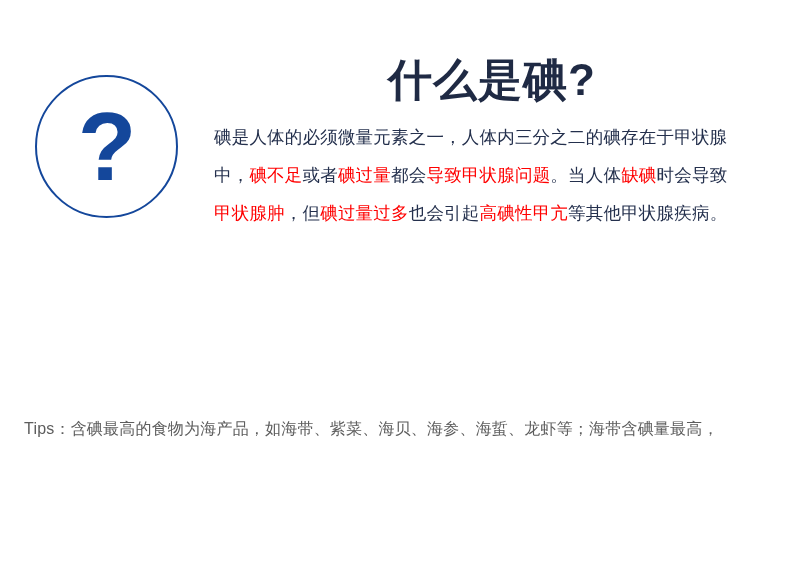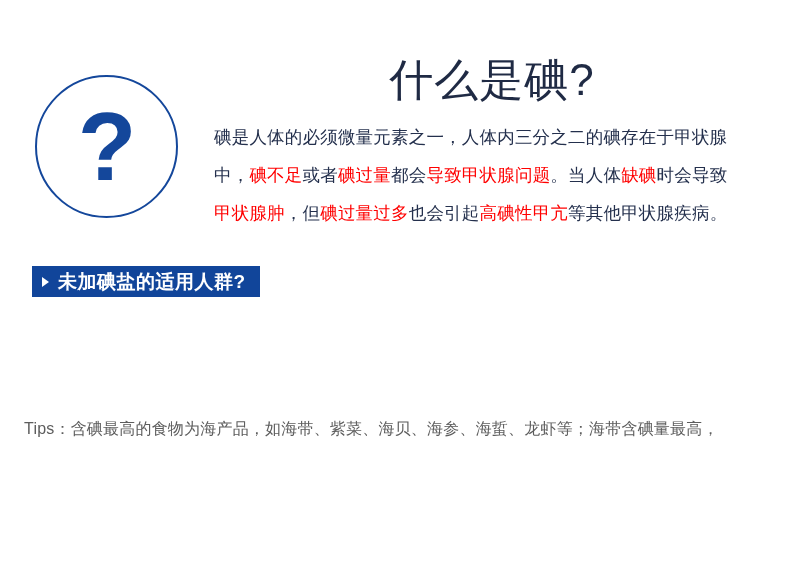--- a/index.html
+++ b/index.html
@@ -48,21 +48,21 @@
   }
 
   
   .main-heading {
     position: absolute;
     left: 207px;
     top: 56px;
     width: 570px;
     text-align: center;
     font-size: 44px;
-    font-weight: normal;
+    font-weight: bold;
     color: #1f2a44;
     letter-spacing: 1px;
     line-height: 1.1;
     white-space: nowrap;
   }
 
   
   .intro-block {
     position: absolute;
     left: 206px;
@@ -150,23 +150,19 @@
   </div>
 
   <div class="main-heading">什么是碘?</div>
 
   <div class="intro-block">
     <div class="intro-line"><span>碘是人体的必须微量元素之一，人体内三分之二的碘存在于甲状腺</span></div>
     <div class="intro-line"><span>中，</span><span class="hl-red">碘不足</span><span>或者</span><span class="hl-red">碘过量</span><span>都会</span><span class="hl-red">导致甲状腺问题</span><span>。当人体</span><span class="hl-red">缺碘</span><span>时会导致</span></div>
     <div class="intro-line"><span class="hl-red">甲状腺肿</span><span>，但</span><span class="hl-red">碘过量过多</span><span>也会引起</span><span class="hl-red">高碘性甲亢</span><span>等其他甲状腺疾病。</span></div>
   </div>
 
-  <div class="section-banner">
-    <span class="banner-arrow"></span>
-    <span class="banner-text">未加碘盐的适用人群?</span>
-  </div>
 
 
   <div class="tips-block">
     <div class="tips-line">Tips：含碘最高的食物为海产品，如海带、紫菜、海贝、海参、海蜇、龙虾等；海带含碘量最高，</div>
   </div>
 
 </div>
 
 </body></html>

